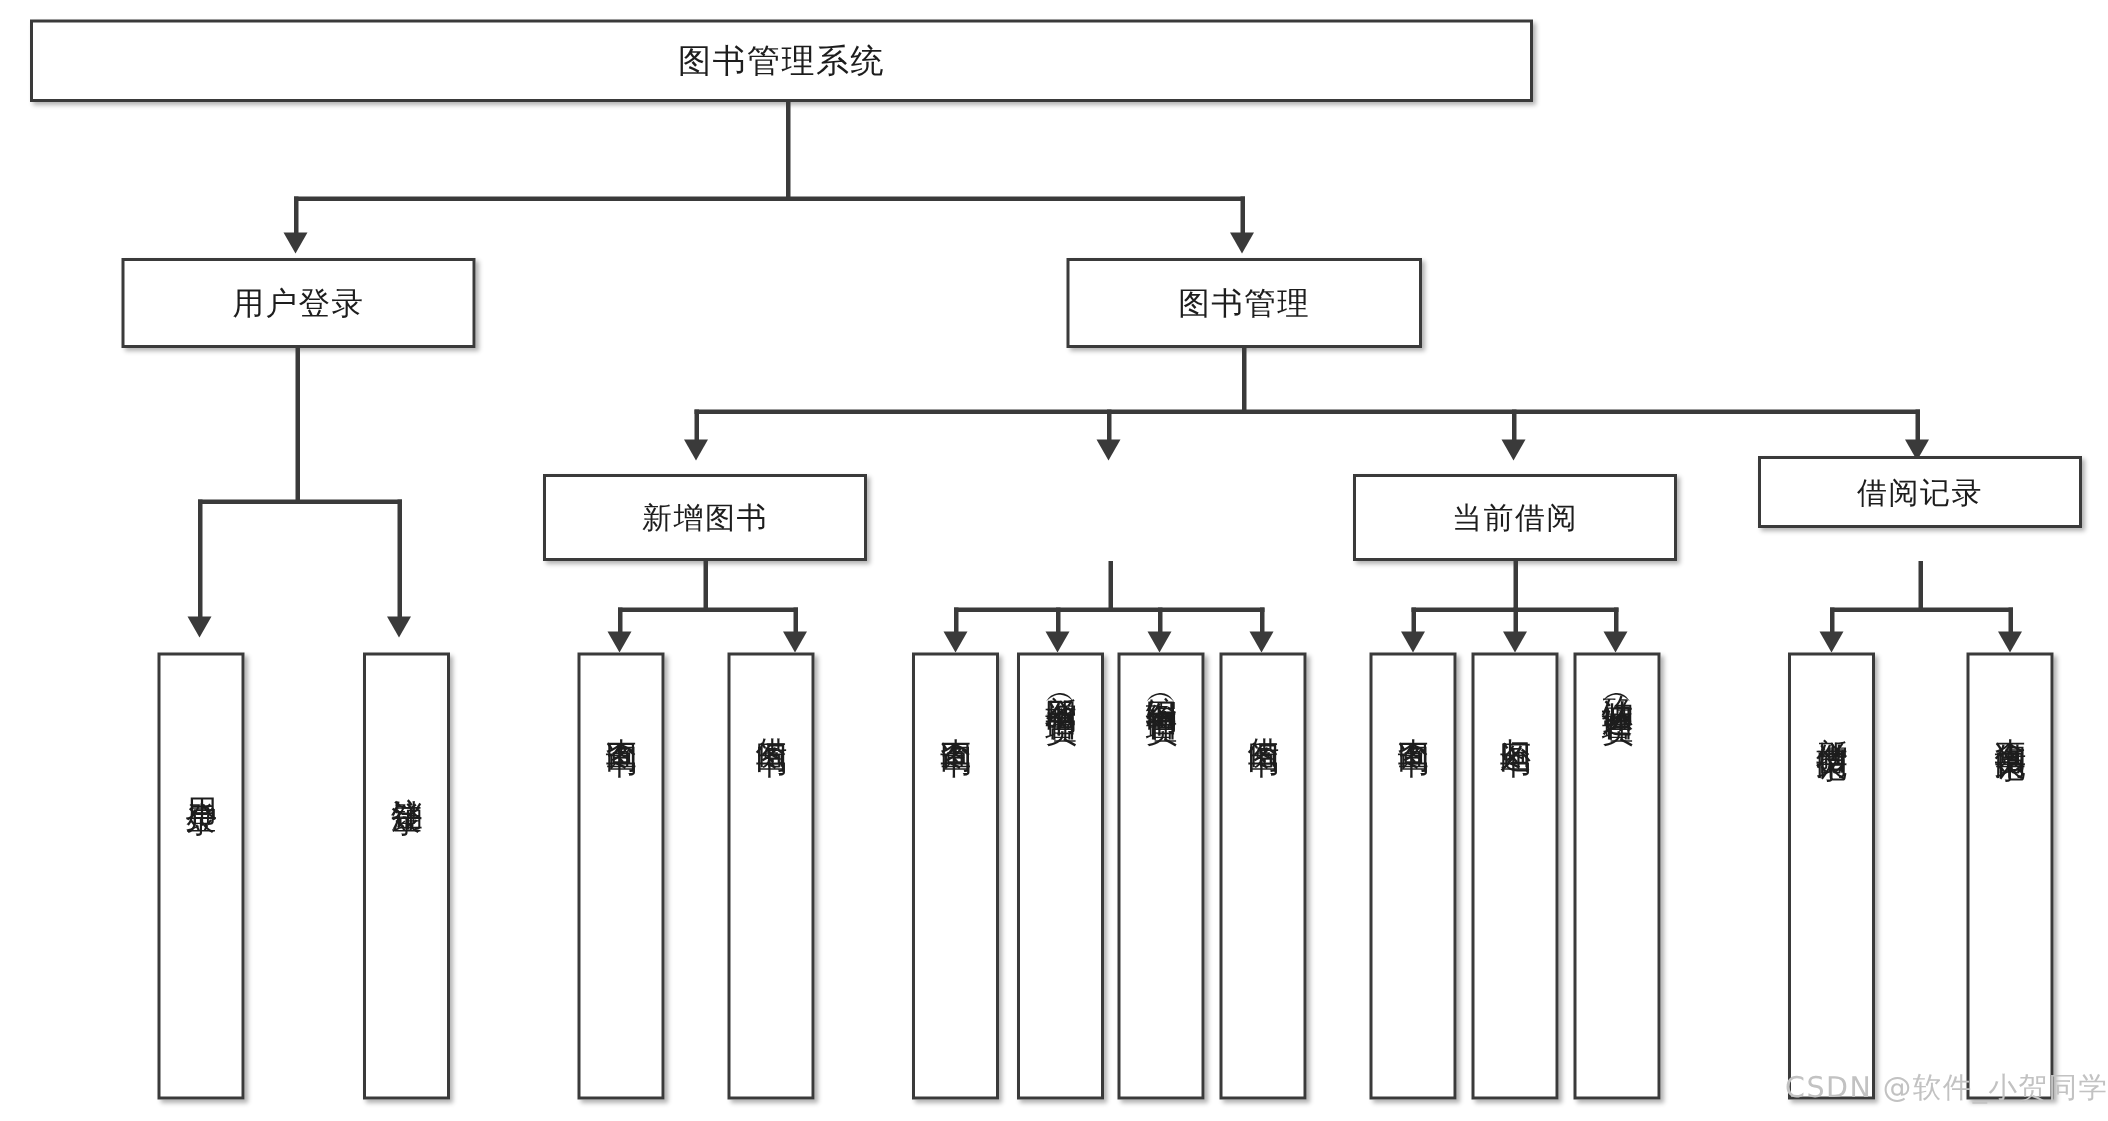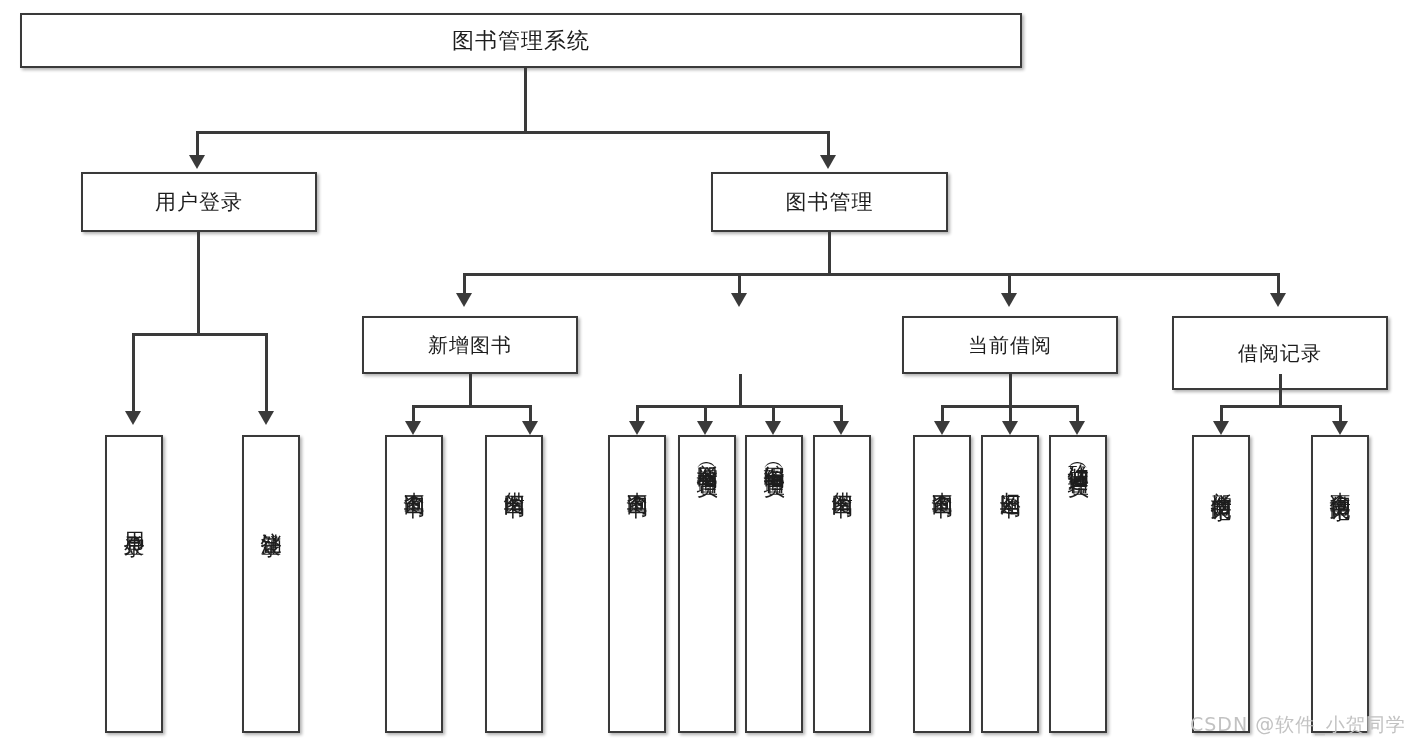--- a/index.html
+++ b/index.html
@@ -115,21 +115,21 @@
   <div class="arrow" style="left:1001px;top:293px;"></div>
   <div class="ln vline" style="left:1277px;top:273px;width:3px;height:22px;"></div>
   <div class="arrow" style="left:1270px;top:293px;"></div>
 
   <div class="node lvl2" style="left:362px;top:316px;width:216px;height:58px;">
     <span>新增图书</span>
   </div>
   <div class="node lvl2" style="left:902px;top:316px;width:216px;height:58px;">
     <span>当前借阅</span>
   </div>
-  <div class="node lvl2" style="left:1172px;top:316px;width:216px;height:74px;">
+  <div class="node lvl2" style="left:1172px;top:304px;width:216px;height:48px;">
     <span>借阅记录</span>
   </div>
 
   <div class="ln vline" style="left:469px;top:374px;width:3px;height:32px;"></div>
   <div class="ln hline" style="left:412px;top:405px;width:120px;height:3px;"></div>
   <div class="ln vline" style="left:412px;top:405px;width:3px;height:18px;"></div>
   <div class="arrow" style="left:405px;top:421px;"></div>
   <div class="ln vline" style="left:529px;top:405px;width:3px;height:18px;"></div>
   <div class="arrow" style="left:522px;top:421px;"></div>
 

